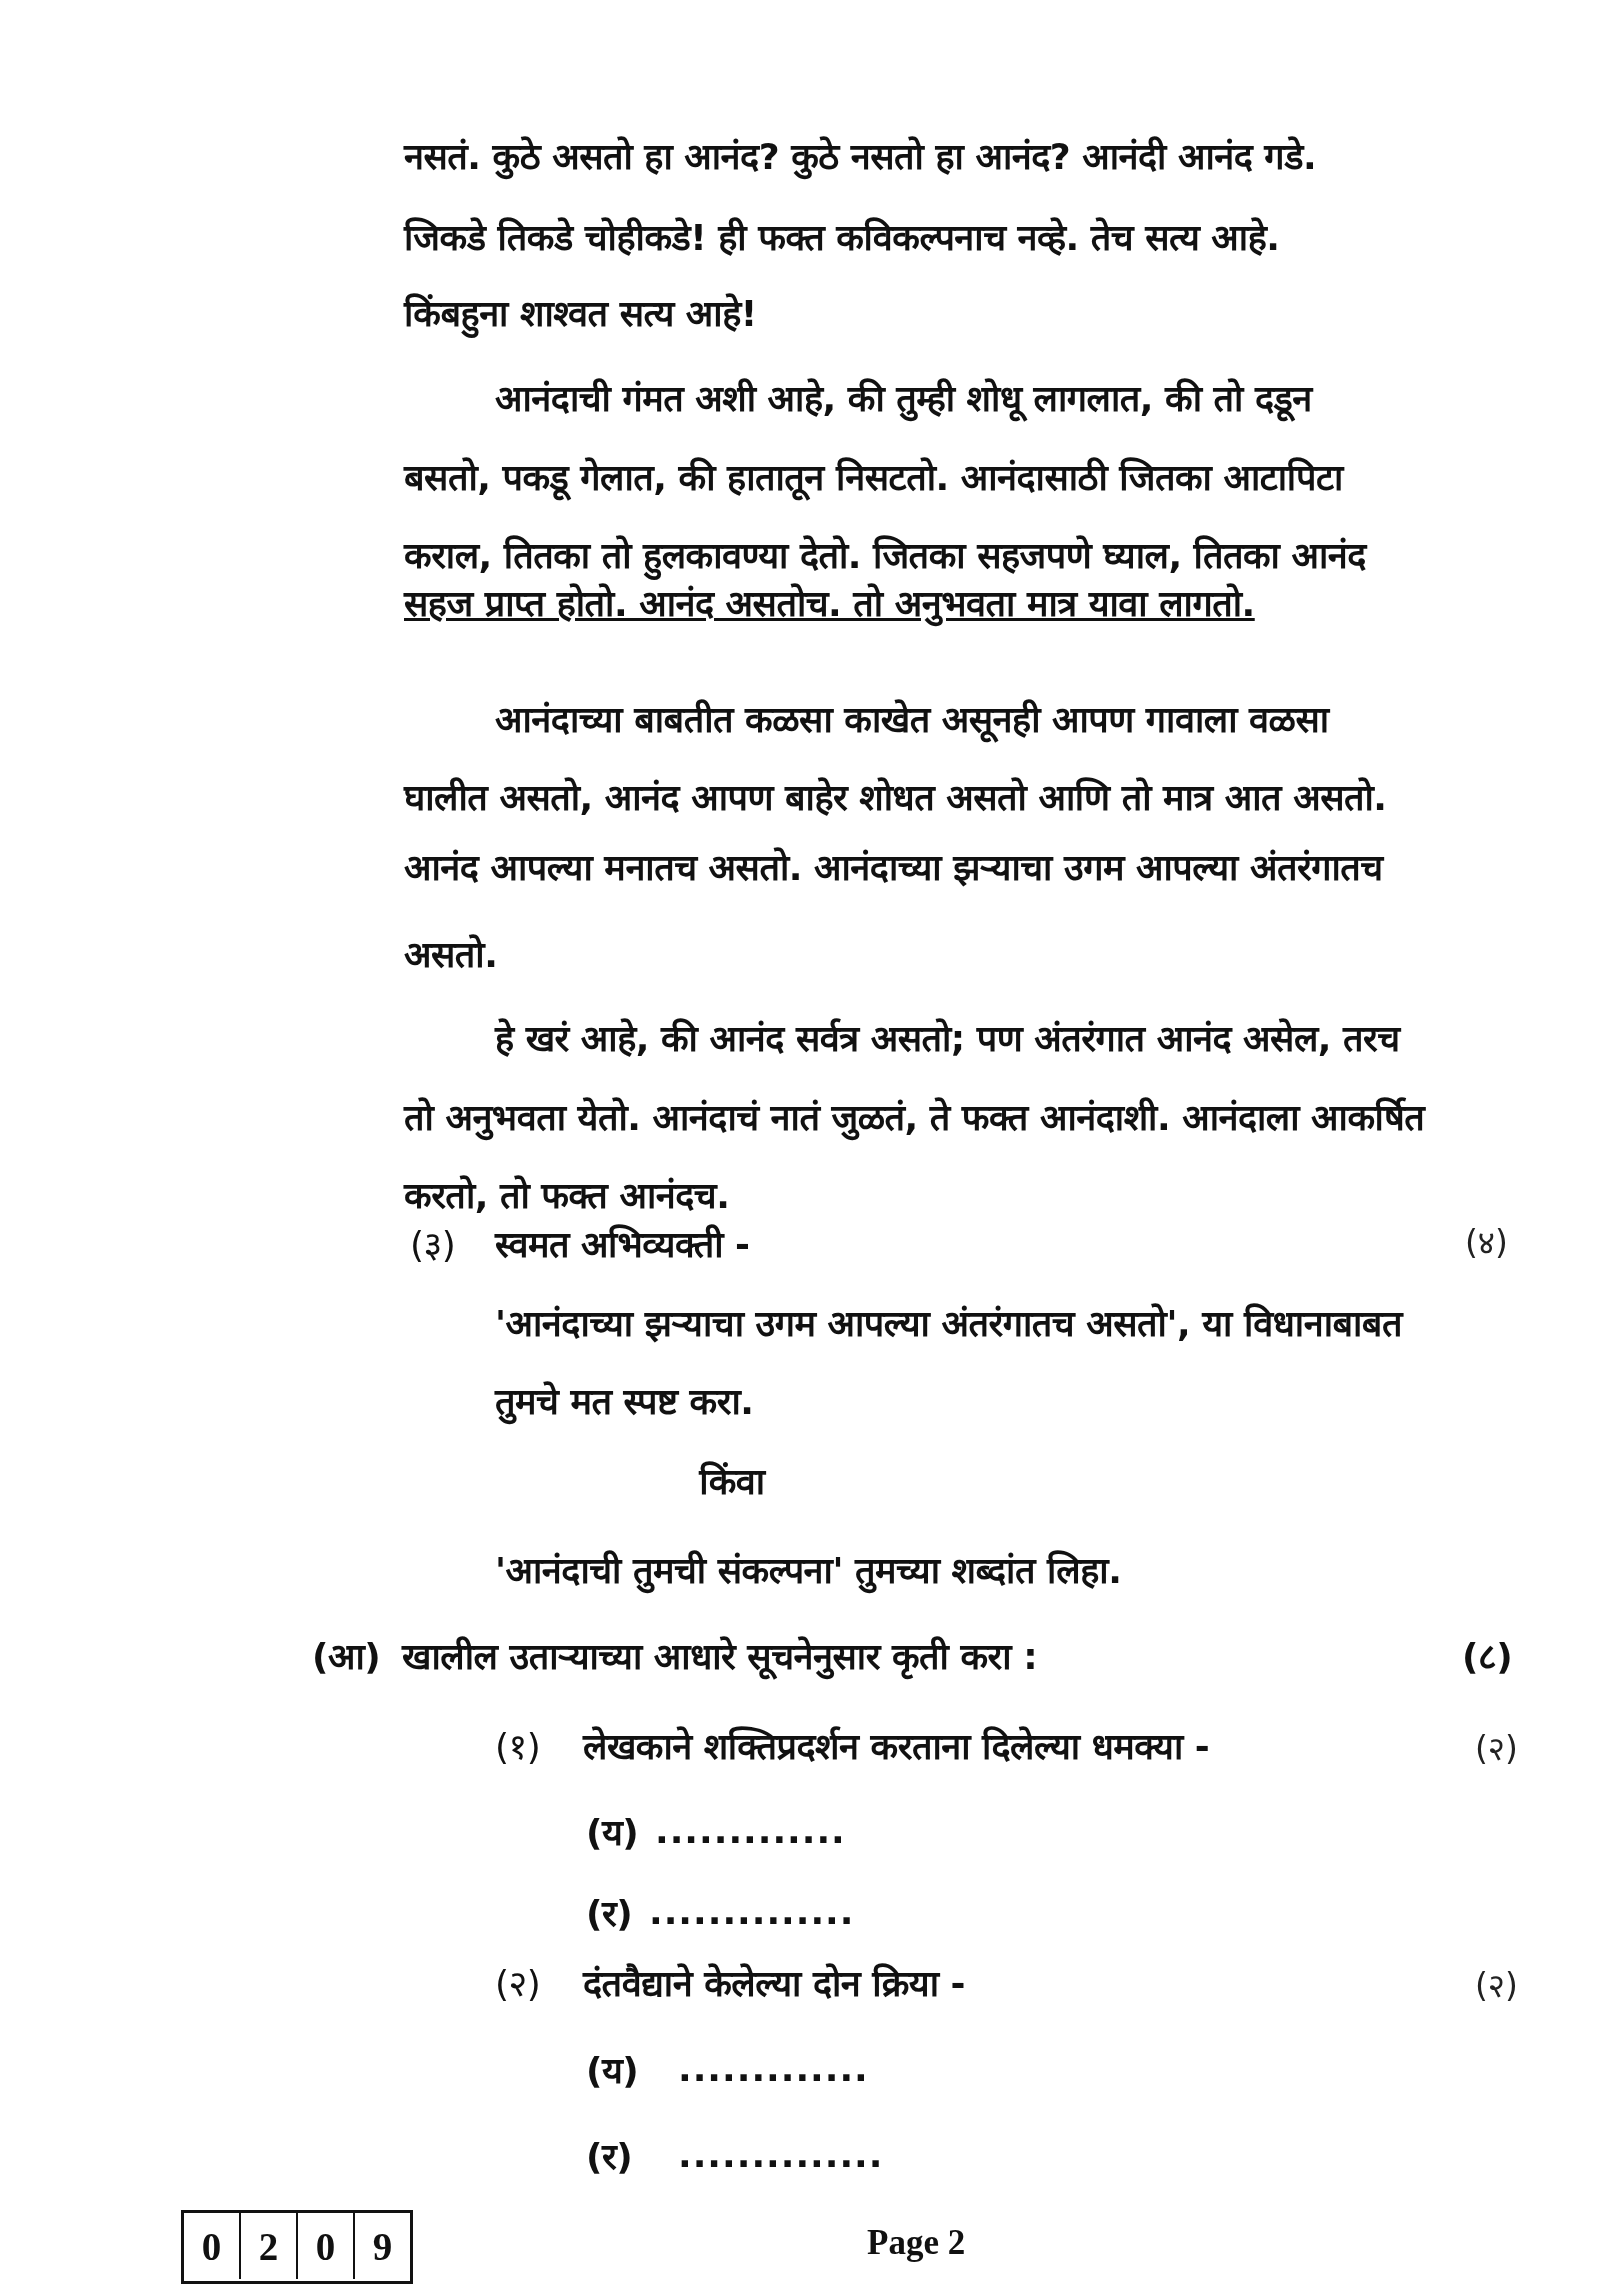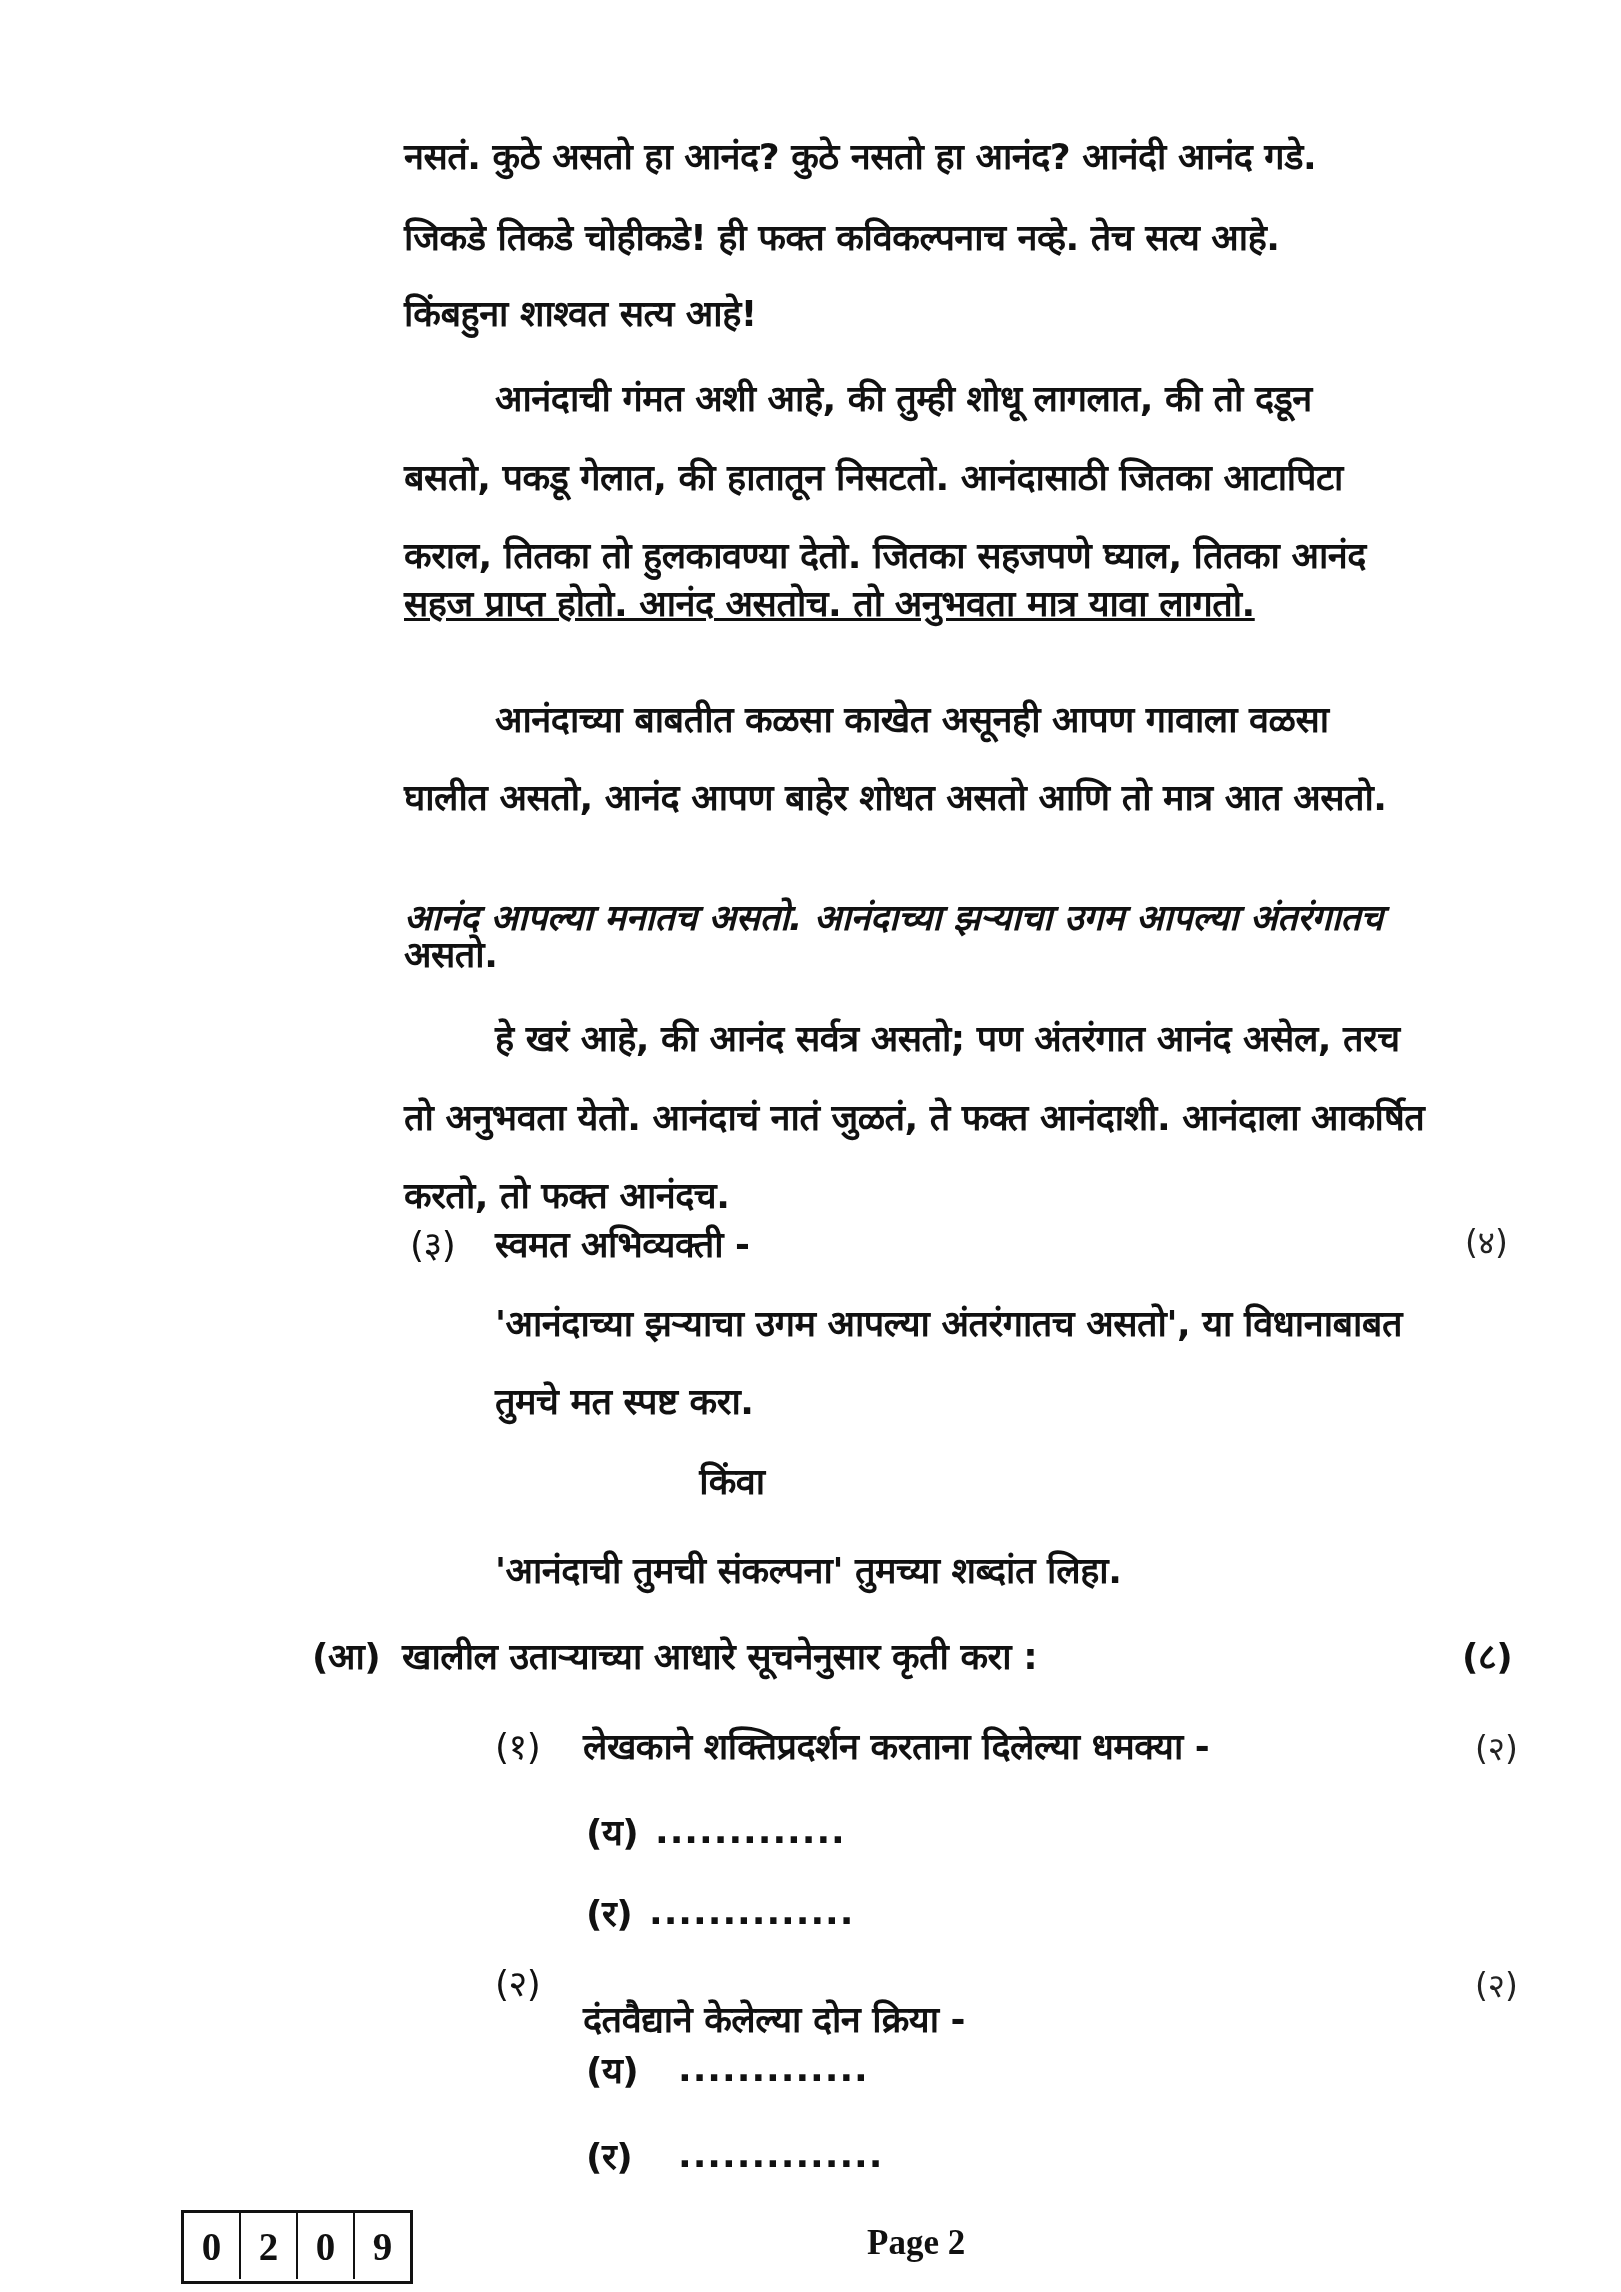--- a/index.html
+++ b/index.html
@@ -49,21 +49,21 @@
 <div>
   <div class="line" style="left:495px; top:377px;">आनंदाची गंमत अशी आहे, की तुम्ही शोधू लागलात, की तो दडून</div>
   <div class="line" style="left:404px; top:456px;">बसतो, पकडू गेलात, की हातातून निसटतो. आनंदासाठी जितका आटापिटा</div>
   <div class="line" style="left:404px; top:534px;">कराल, तितका तो हुलकावण्या देतो. जितका सहजपणे घ्याल, तितका आनंद</div>
   <div class="line" style="left:404px; top:582px;text-decoration:underline;">सहज प्राप्त होतो. आनंद असतोच. तो अनुभवता मात्र यावा लागतो.</div>
 </div>
 
 <div>
   <div class="line" style="left:495px; top:698px;">आनंदाच्या बाबतीत कळसा काखेत असूनही आपण गावाला वळसा</div>
   <div class="line" style="left:404px; top:776px;">घालीत असतो, आनंद आपण बाहेर शोधत असतो आणि तो मात्र आत असतो.</div>
-  <div class="line" style="left:404px; top:896px;font-style:italic;">आनंद आपल्या मनातच असतो. आनंदाच्या झऱ्याचा उगम आपल्या अंतरंगातच</div>
+  <div class="line" style="left:404px; top:846px;">आनंद आपल्या मनातच असतो. आनंदाच्या झऱ्याचा उगम आपल्या अंतरंगातच</div>
   <div class="line" style="left:404px; top:933px;">असतो.</div>
 </div>
 
 <div>
   <div class="line" style="left:495px; top:1017px;">हे खरं आहे, की आनंद सर्वत्र असतो; पण अंतरंगात आनंद असेल, तरच</div>
   <div class="line" style="left:404px; top:1096px;text-align:right;">तो अनुभवता येतो. आनंदाचं नातं जुळतं, ते फक्त आनंदाशी. आनंदाला आकर्षित</div>
   <div class="line" style="left:404px; top:1174px;">करतो, तो फक्त आनंदच.</div>
 </div>
 
 <div>
@@ -88,21 +88,21 @@
 
     <div class="line" style="left:586px; top:1811px;">(य)</div>
     <div class="line dots" style="left:655px; top:1809px;">.............</div>
 
     <div class="line" style="left:586px; top:1892px;">(र)</div>
     <div class="line dots" style="left:649px; top:1890px;">..............</div>
   </div>
 
   <div>
     <div class="line" style="left:495px; top:1962px; font-weight:normal;">(२)</div>
-    <div class="line" style="left:583px; top:1962px;margin-top:36px;">दंतवैद्याने केलेल्या दोन क्रिया -</div>
+    <div class="line" style="left:583px; top:1962px;">दंतवैद्याने केलेल्या दोन क्रिया -</div>
     <div class="marks" style="left:1475px; top:1964px;">(२)</div>
 
     <div class="line" style="left:586px; top:2049px;">(य)</div>
     <div class="line dots" style="left:678px; top:2047px;">.............</div>
 
     <div class="line" style="left:586px; top:2135px;">(र)</div>
     <div class="line dots" style="left:678px; top:2133px;">..............</div>
   </div>
 </div>
 

